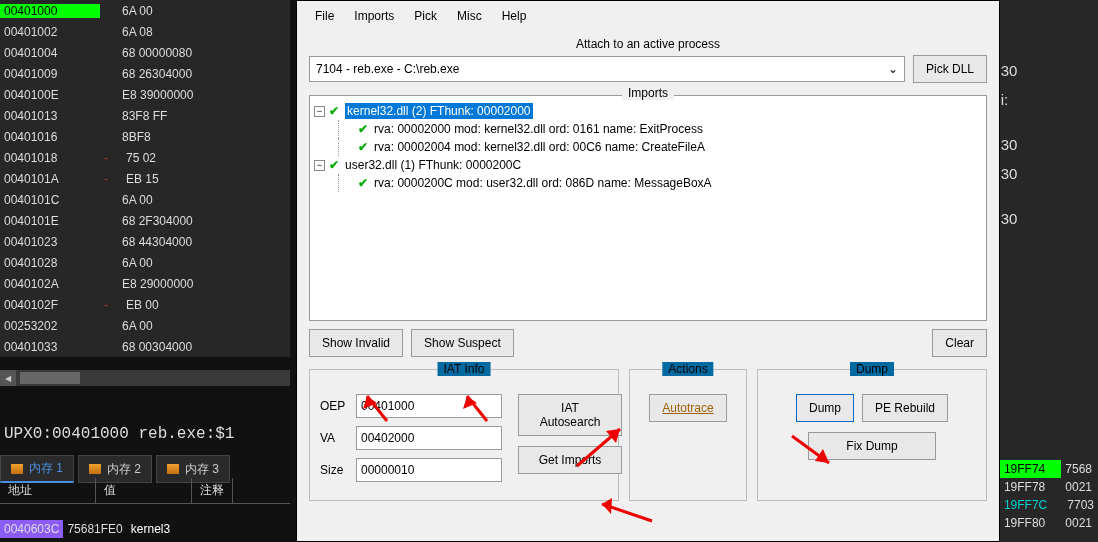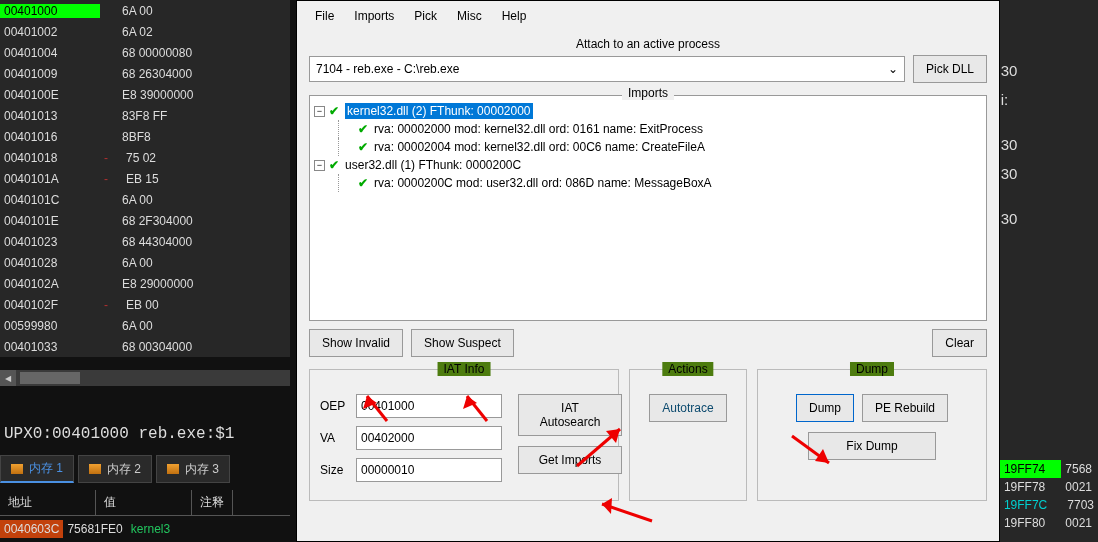--- a/index.html
+++ b/index.html
@@ -17,26 +17,26 @@
 .scroll-arrow { width: 16px; height: 16px; background: #555; display: flex; align-items: center; justify-content: center; color: #ccc; font-size: 8px; }
 .scroll-thumb { width: 60px; height: 12px; background: #666; margin-left: 4px; }
 
 .status-line { position: absolute; top: 425px; left: 4px; color: #ddd; font-family: 'Courier New', monospace; font-size: 16px; }
 
 .mem-tabs { position: absolute; top: 455px; left: 0; display: flex; gap: 4px; border-radius: 6px; }
 .mem-tab { padding: 4px 10px; background: #2a2a2a; color: #ccc; border: 1px solid #444; display: flex; align-items: center; gap: 6px; }
 .mem-tab.active { border-bottom: 2px solid #4a90e2; color: #4a90e2; }
 .mem-tab-icon { width: 12px; height: 10px; background: linear-gradient(#f0a030,#c07010); }
 
-.mem-hdr { position: absolute; top: 490px; left: 0; display: flex; color: #ddd; font-family: 'Microsoft YaHei', sans-serif; font-size: 16px; border-bottom: 1px solid #555; width: 290px; align-items: flex-end; }
+.mem-hdr { position: absolute; top: 478px; left: 0; display: flex; color: #ddd; font-family: 'Microsoft YaHei', sans-serif; font-size: 16px; border-bottom: 1px solid #555; width: 290px; align-items: flex-end; }
 .mem-hdr div { padding: 4px 8px; border-right: 1px solid #555; }
 .mem-row { position: absolute; top: 520px; left: 0; display: flex; font-family: 'Courier New', monospace; font-size: 15px; }
-.mem-row .c1 { background: #c2410c; color: #ddd; padding: 2px 4px; }
+.mem-row .c1 { background: #8b5cf6; color: #ddd; padding: 2px 4px; }
 .mem-row .c2 { color: #ddd; padding: 2px 4px; }
-.mem-row .c3 { color: #22c55e; padding: 2px 4px; }
+.mem-row .c3 { color: #ffffff; padding: 2px 4px; }
 
 .rightcol { position: absolute; top: 0; right: 0; width: 120px; background: #272727; height: 542px; font-family: 'Courier New', monospace; color: #ddd; padding-top: 60px; }
 .rightcol div { padding: 2px 6px; font-size: 15px; }
 .stack { position: absolute; right: 0; top: 460px; font-family: 'Courier New', monospace; font-size: 15px; }
 .stack-row { display: flex; }
 .stack-row .sa { color: #ddd; padding: 2px 16px; }
 .stack-row .sa.lime { background: #00ff00; color: #000; }
 .stack-row .sa.cyan { color: #00d0d0; }
 .stack-row .sv { color: #ddd; padding: 2px 4px; }
 
@@ -58,48 +58,48 @@
 .check { color: #0a0; font-weight: bold; margin-right: 4px; }
 .tree-text.sel { background: #0078d7; color: #fff; padding: 1px 2px; }
 .tree-child { margin-left: 24px; }
 .tree-vline { display: inline-block; width: 18px; border-left: 1px dotted #999; height: 18px; }
 
 .btn-row { display: flex; gap: 8px; padding: 4px 12px; justify-content: space-between; }
 .btn-row .left { display: flex; gap: 8px; }
 
 .panels { display: flex; gap: 10px; padding: 8px 12px; }
 .panel { border: 1px solid #bbb; padding: 24px 10px 10px; position: relative; }
-.panel-title { position: absolute; top: -8px; left: 50%; transform: translateX(-50%); background: #4d7c0f; padding: 0 6px; white-space: nowrap; text-align: center; }
+.panel-title { position: absolute; top: -8px; left: 50%; transform: translateX(-50%); background: #0369a1; padding: 0 6px; white-space: nowrap; text-align: center; }
 .iat { width: 310px; }
 .iat-row { display: flex; align-items: center; margin-bottom: 8px; gap: 6px; }
 .iat-row label { width: 30px; }
 .iat-row input { width: 146px; border: 1px solid #999; padding: 4px; font-family: sans-serif; }
 .iat-btns { display: flex; flex-direction: column; gap: 10px; margin-left: 8px; }
 .actions { width: 118px; display: flex; flex-direction: column; gap: 8px; align-items: center; }
 .dump { flex: 1; display: flex; flex-direction: column; gap: 10px; align-items: center; }
 .dump-top { display: flex; gap: 8px; }
-.btn.disabled { color: #0c4a6e; }
+.btn.disabled { color: #a16207; text-decoration: underline; }
 .btn.highlight { border: 1.5px solid #0066cc; }
 
 
 .arrow { position: absolute; pointer-events: none; }
 </style>
 </head>
 <body>
 
 <div class="disasm" id="disasm">
     <div class="disasm-row">
       <span class="addr hl">00401000</span>
       <span class="redmark"> </span>
       <span class="bytes">6A 00</span>
     </div>
     <div class="disasm-row">
       <span class="addr">00401002</span>
       <span class="redmark"> </span>
-      <span class="bytes">6A 02</span>
+      <span class="bytes">6A 08</span>
     </div>
     <div class="disasm-row">
       <span class="addr">00401004</span>
       <span class="redmark"> </span>
       <span class="bytes">68 00000080</span>
     </div>
     <div class="disasm-row">
       <span class="addr">00401009</span>
       <span class="redmark"> </span>
       <span class="bytes">68 26304000</span>
@@ -153,21 +153,21 @@
       <span class="addr">0040102A</span>
       <span class="redmark"> </span>
       <span class="bytes">E8 29000000</span>
     </div>
     <div class="disasm-row">
       <span class="addr">0040102F</span>
       <span class="redmark">-</span>
       <span class="bytes">EB 00</span>
     </div>
     <div class="disasm-row">
-      <span class="addr">00599980</span>
+      <span class="addr">00253202</span>
       <span class="redmark"> </span>
       <span class="bytes">6A 00</span>
     </div>
     <div class="disasm-row">
       <span class="addr">00401033</span>
       <span class="redmark"> </span>
       <span class="bytes">68 00304000</span>
     </div>
   </div>
 <div class="scrollbar">

